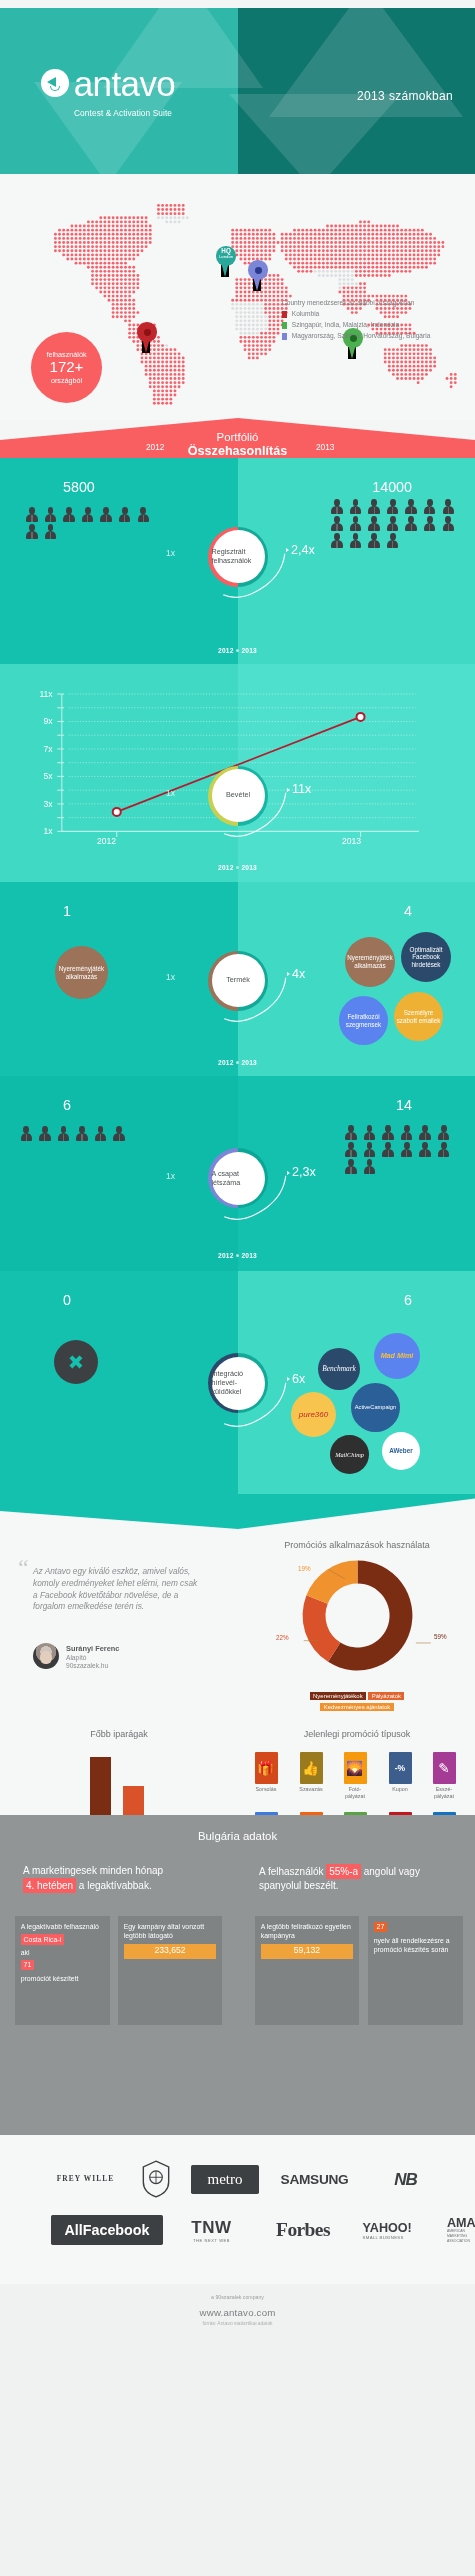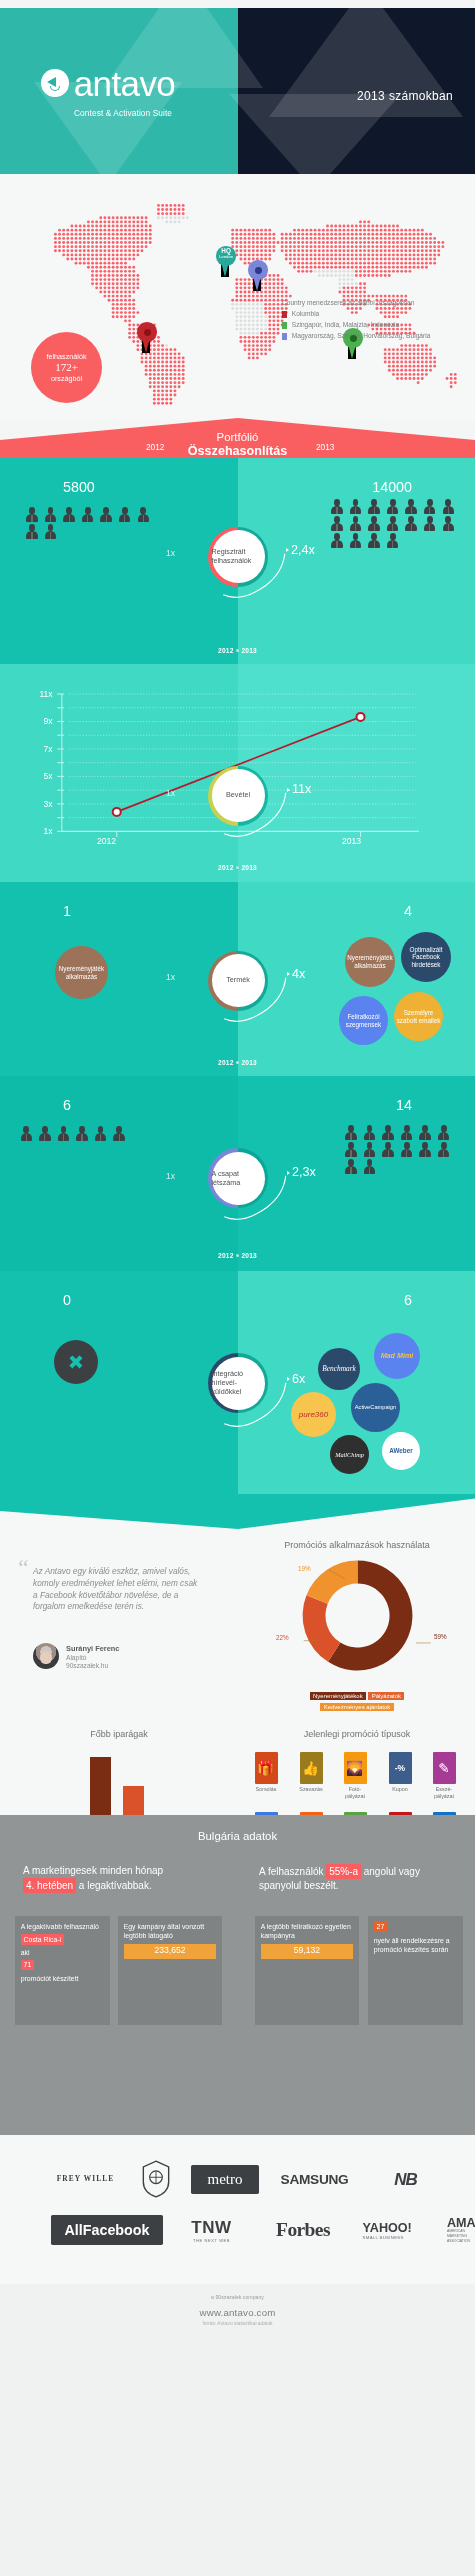--- a/index.html
+++ b/index.html
@@ -7,21 +7,21 @@
     width: 475px; height: 2576px;
     font-family: "Liberation Sans", sans-serif;
     background: #f4f5f5;
     overflow: hidden;
     position: relative;
   }
   .page { width:475px; height:2576px; position:relative; }
 
   
   .header { position:absolute; left:0; top:8px; width:475px; height:166px;
-    background:#0f172a; overflow:hidden; }
+    background:#0f766e; overflow:hidden; }
   .header:before{content:"";position:absolute;left:0;top:0;width:50%;height:100%;background:#2fb8aa;}
   .header .tri{position:absolute;border-style:solid;opacity:.13;}
   .h-t1{left:103px;top:-34px;border-width:0 80px 114px 80px;border-color:transparent transparent #fff transparent;}
   .h-t2{left:269px;top:-23px;border-width:0 97px 132px 97px;border-color:transparent transparent #fff transparent;}
   .h-t3{left:34px;top:74px;border-width:103px 74px 0 74px;border-color:#fff transparent transparent transparent;}
   .h-t4{left:229px;top:86px;border-width:97px 86px 0 86px;border-color:#fff transparent transparent transparent;}
   .logo-wrap{position:absolute;left:41px;top:60px;display:flex;align-items:flex-end;}
   .logo-mark{width:27.5px;height:27.5px;border-radius:50%;background:#fff;position:relative;margin-right:5.2px;margin-bottom:3.4px;}
   .logo-mark:after{content:"";position:absolute;left:6.3px;top:8px;width:0;height:0;
     border-style:solid;border-width:5.7px 9.2px 5.7px 0;border-color:transparent #29b3a5 transparent transparent;}
@@ -32,21 +32,21 @@
   .header-year{position:absolute;right:22px;top:68px;color:#fff;font-size:26px;font-weight:300;letter-spacing:0.6px;}
   .header-year span{font-size:12px;letter-spacing:0.3px;margin-left:4px;}
 
   
   .mapsec{position:absolute;left:0;top:174px;width:475px;height:246px;background:#f6f7f7;overflow:hidden;}
   #mapcanvas{position:absolute;left:11.4px;top:5.7px;}
   .bubble{position:absolute;left:31px;top:158px;width:71px;height:71px;border-radius:50%;
     background:#f95e61;color:#fff;text-align:center;display:flex;flex-direction:column;
     justify-content:center;align-items:center;}
   .bubble .b1{font-size:7.2px;}
-  .bubble .b2{font-size:11px;line-height:1.1;font-weight:300;font-family:Liberation Serif, serif;}
+  .bubble .b2{font-size:15px;line-height:1.1;font-weight:300;}
   .bubble .b3{font-size:7.2px;}
   .pin{position:absolute;width:0;height:0;}
   .pin-body{width:19.5px;height:19.5px;border-radius:50% 50% 50% 50%;position:absolute;left:-9.7px;top:-9.7px;}
   .pin-tail{position:absolute;left:-4.6px;top:5.7px;width:0;height:0;border-style:solid;
     border-width:15px 4.6px 0 4.6px;}
   .pin-label{position:absolute;left:-9.7px;top:-8px;width:19.5px;text-align:center;color:#fff;
     font-size:6.3px;font-weight:bold;line-height:1.05;z-index:3;}
   .pin-label small{font-size:4.3px;font-weight:normal;display:block;}
   .pin-dot{position:absolute;left:-3.4px;top:-3.4px;width:6.9px;height:6.9px;border-radius:50%;z-index:2;}
   .legend{position:absolute;left:282px;top:125px;width:189px;}

